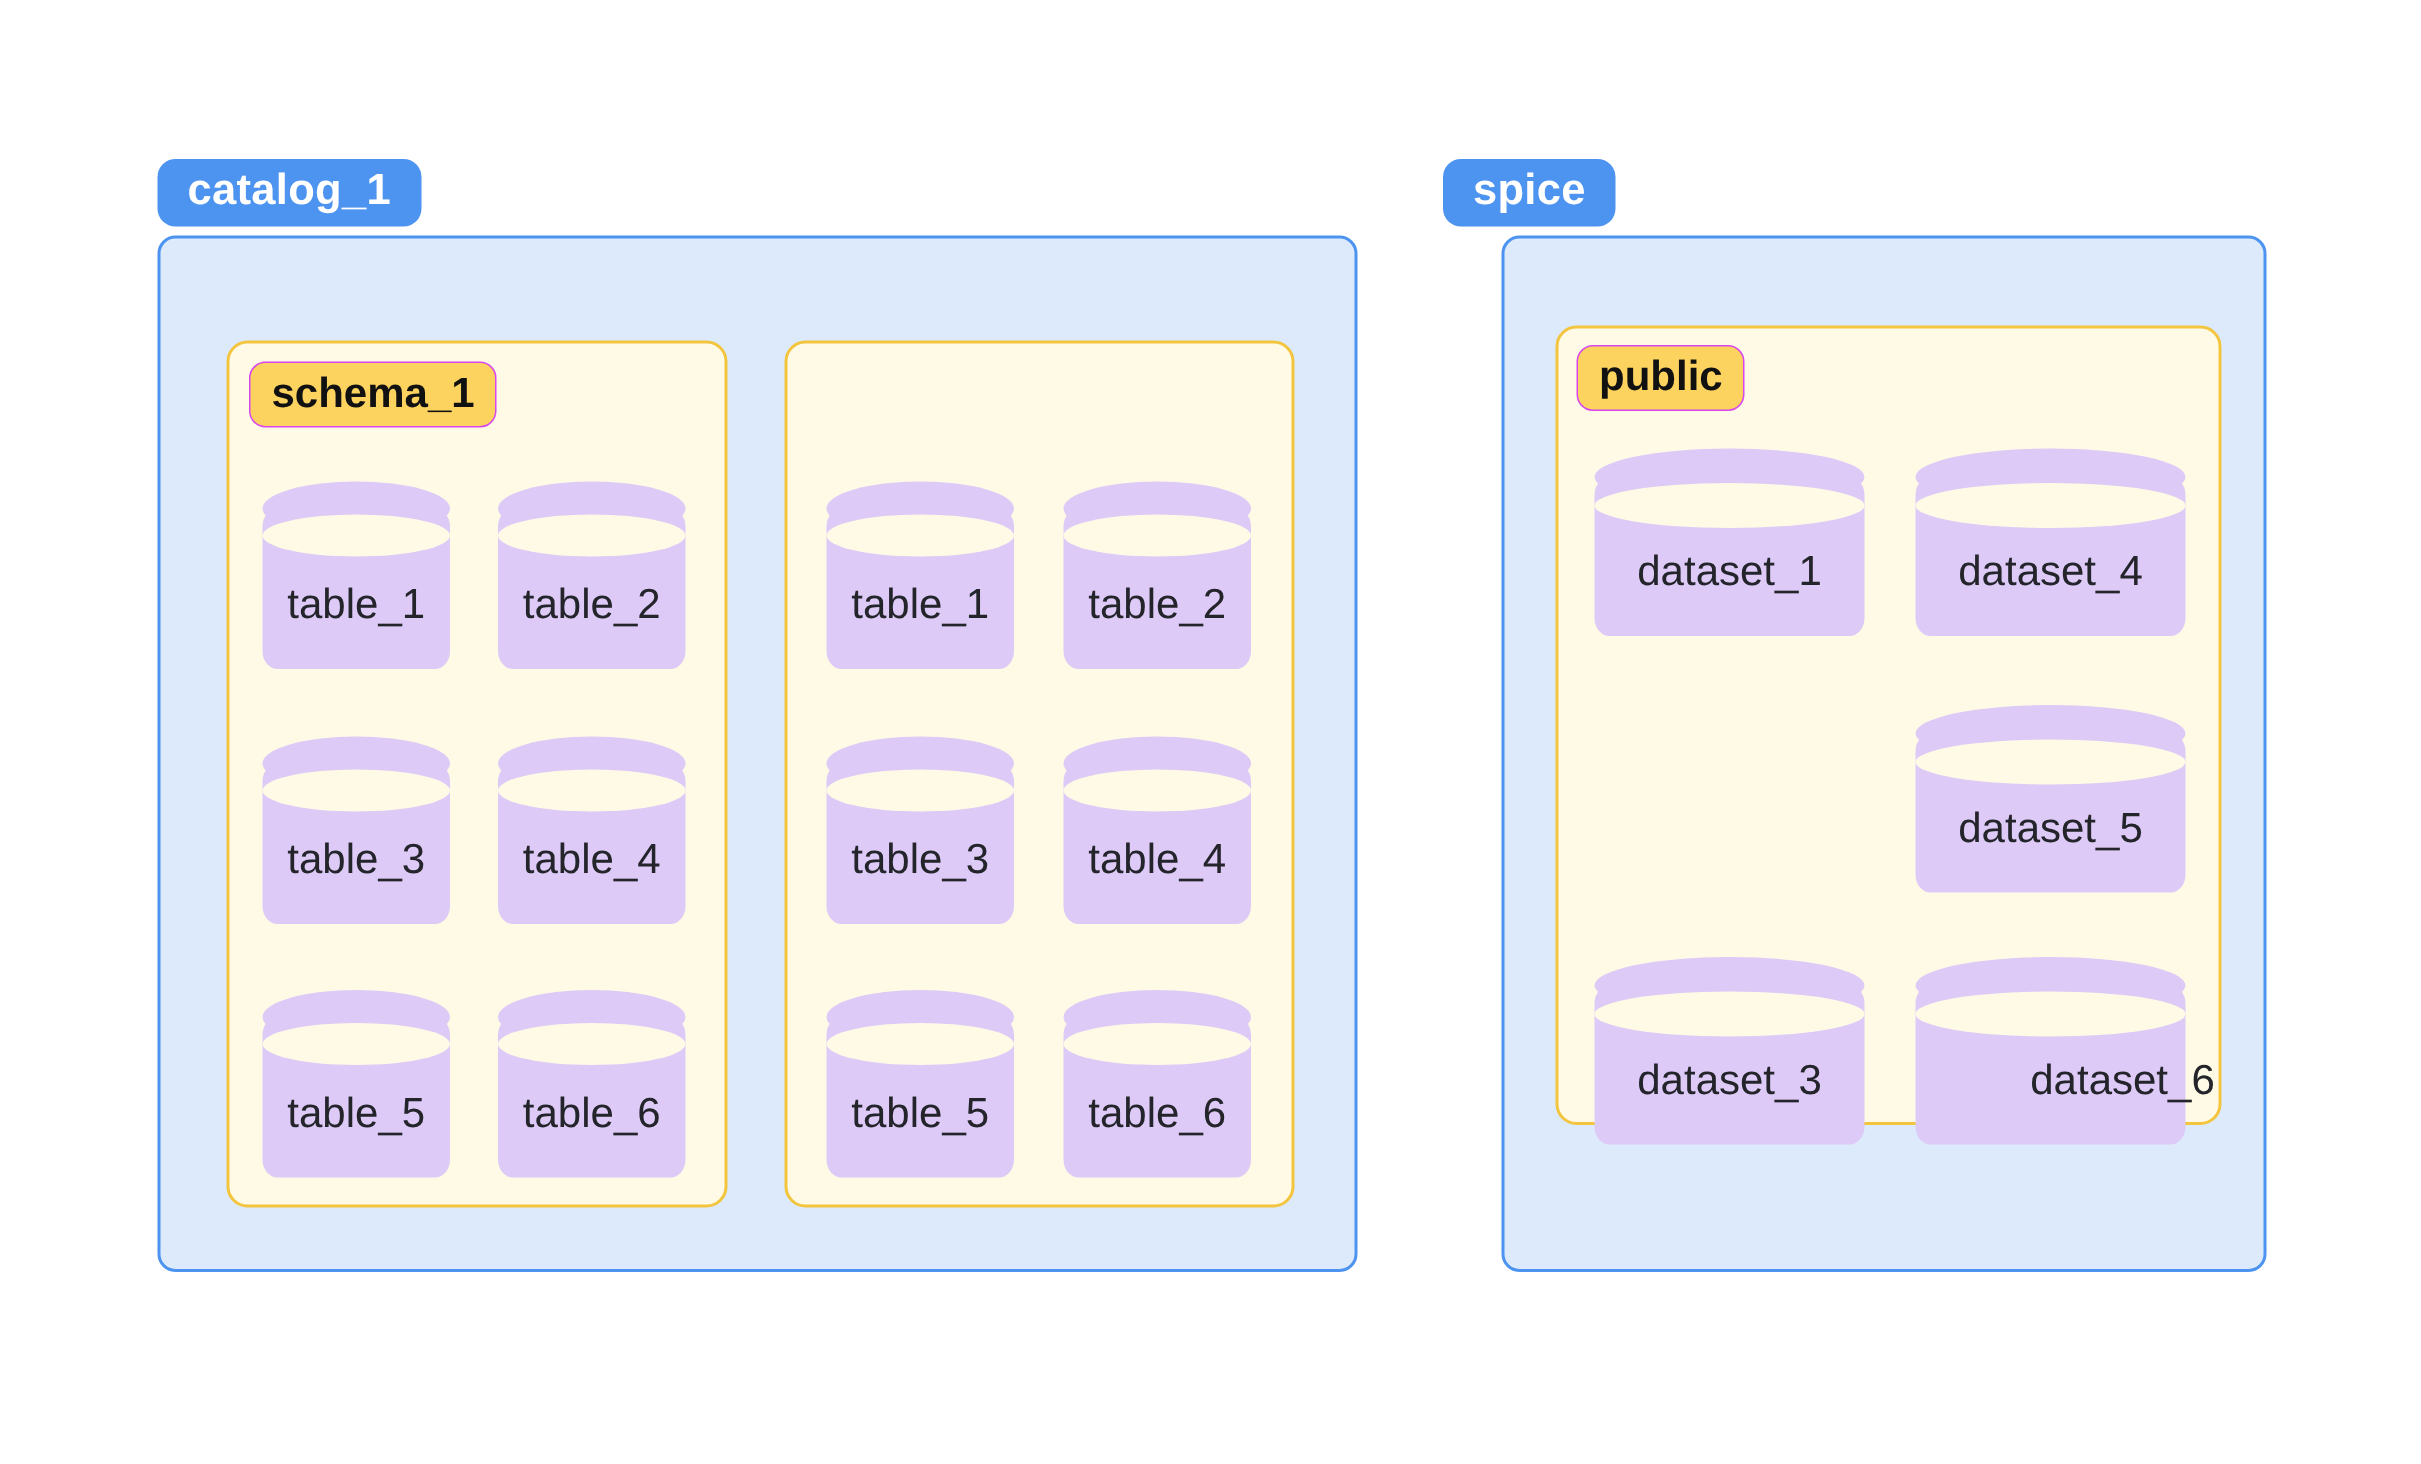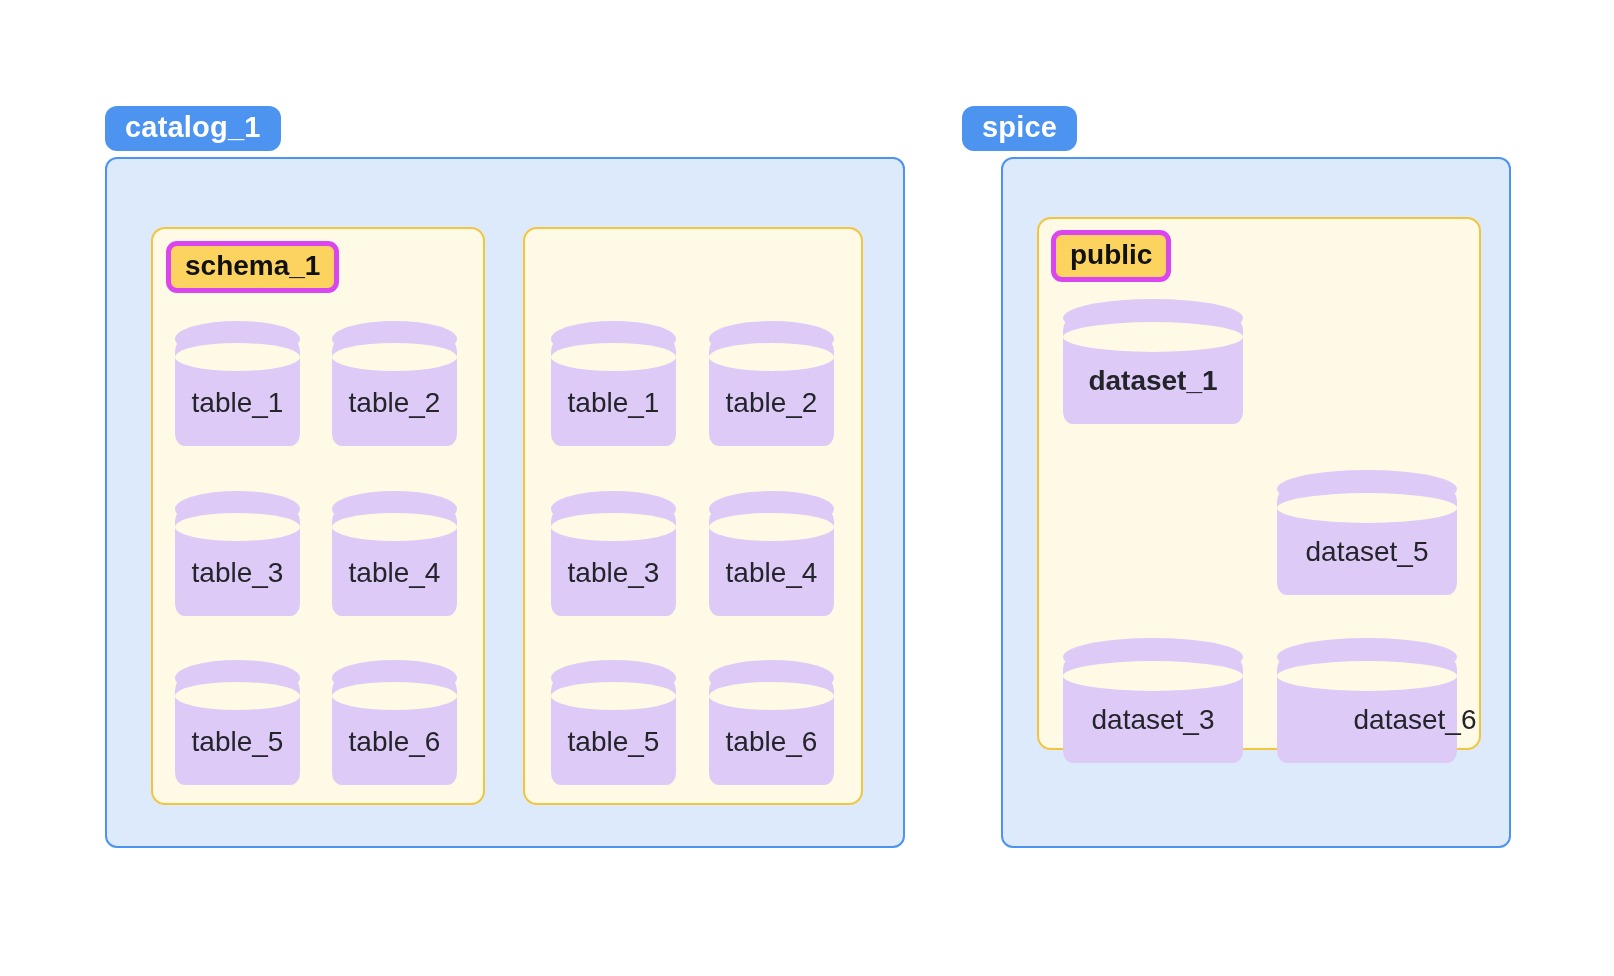--- a/index.html
+++ b/index.html
@@ -54,21 +54,21 @@
   .schema-box {
     position: absolute;
     background: #fffae6;
     border: 2px solid #f3c53f;
     border-radius: 14px;
     box-sizing: border-box;
   }
   .schema-badge {
     position: absolute;
     background: #fbd35e;
-    border: 5px solid #d946ef;
+    border: 1px solid #d946ef;
     color: #111111;
     font-size: 28px;
     font-weight: 700;
     padding: 5px 14px 8px 14px;
     border-radius: 11px;
     line-height: 1.05;
     white-space: nowrap;
     box-sizing: border-box;
     z-index: 2;
   }
@@ -219,21 +219,27 @@
 
     <div class="catalog-box" style="left:0px; top:51px; width:510px; height:691px;margin-left:39px;">
 
       <div class="schema-box" style="left:34px; top:58px; width:444px; height:533px;">
         <div class="schema-badge" style="left:12px; top:11px;">public</div>
 
         <div class="cyl" style="left:24px; top:80px; width:180px; height:125px;">
           <div class="cyl-top" style="height:38px;"></div>
           <div class="cyl-body" style="top:19px; height:106px;"></div>
           <div class="cyl-seam" style="top:23px; height:30px;"></div>
-          <div class="cyl-label" style="top:68px;font-weight:bold;">dataset_1</div>
+          <div class="cyl-label" style="top:68px;">dataset_1</div>
+        </div>
+        <div class="cyl" style="left:238px; top:80px; width:180px; height:125px;">
+          <div class="cyl-top" style="height:38px;"></div>
+          <div class="cyl-body" style="top:19px; height:106px;"></div>
+          <div class="cyl-seam" style="top:23px; height:30px;"></div>
+          <div class="cyl-label" style="top:68px;">dataset_4</div>
         </div>
 
         <div class="cyl" style="left:238px; top:251px; width:180px; height:125px;">
           <div class="cyl-top" style="height:38px;"></div>
           <div class="cyl-body" style="top:19px; height:106px;"></div>
           <div class="cyl-seam" style="top:23px; height:30px;"></div>
           <div class="cyl-label" style="top:68px;">dataset_5</div>
         </div>
 
         <div class="cyl" style="left:24px; top:419px; width:180px; height:125px;">

